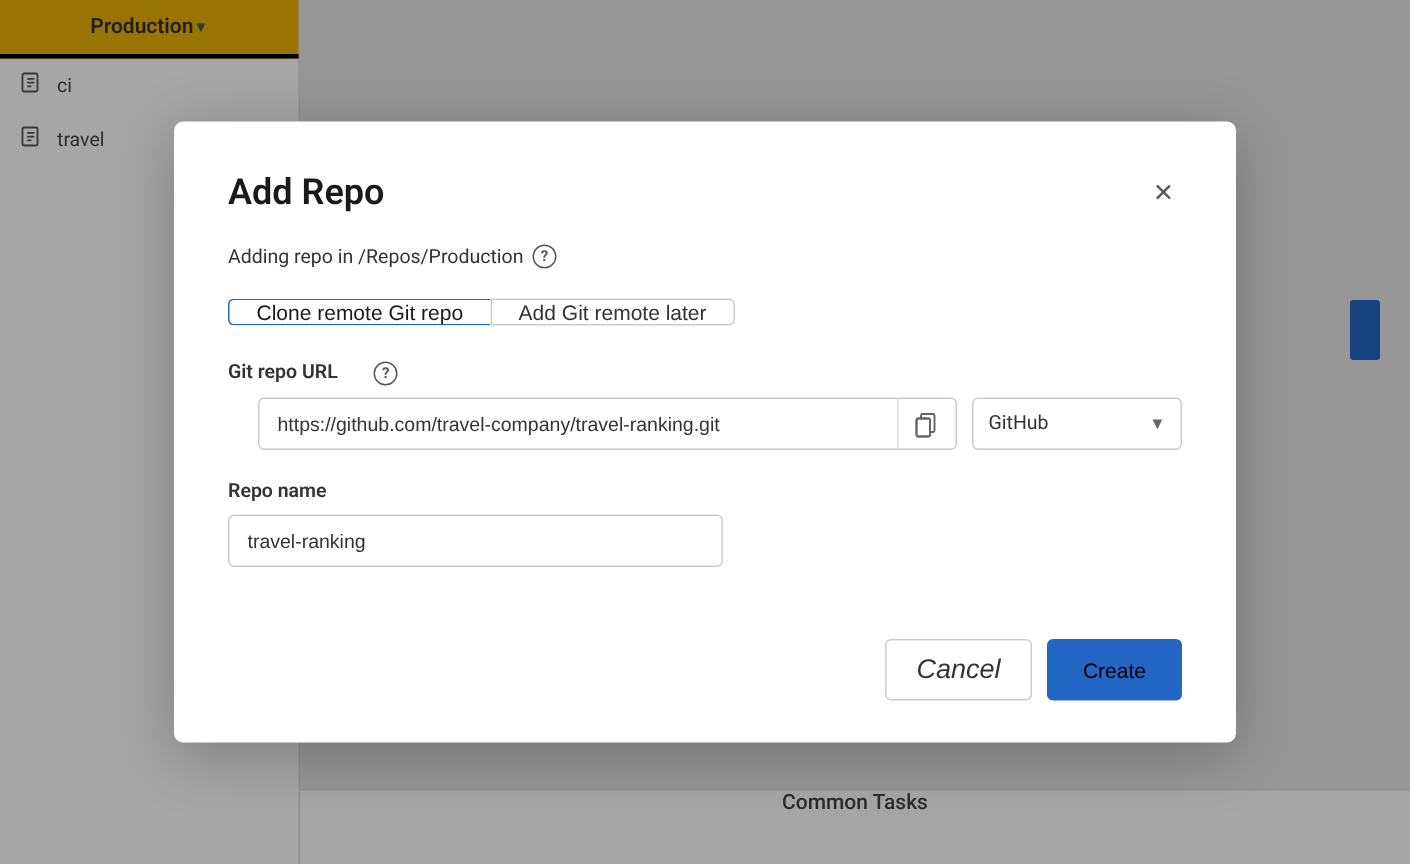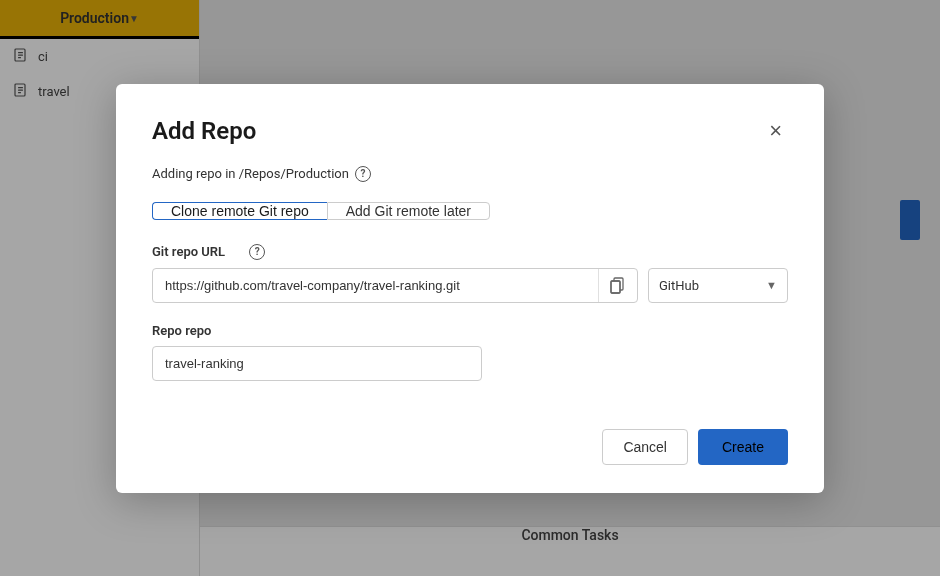--- a/index.html
+++ b/index.html
@@ -220,20 +220,21 @@
     }
 
     .url-input-wrapper {
       flex: 1;
       display: flex;
       align-items: center;
       border: 1.5px solid #ccc;
       border-radius: 4px;
       overflow: hidden;
       background: #fff;
+      margin-left: 20px;
     }
 
     .url-input {
       flex: 1;
       border: none;
       outline: none;
       padding: 9px 12px;
       font-size: 13px;
       color: #333;
       background: transparent;
@@ -292,23 +293,24 @@
       gap: 10px;
       margin-top: 32px;
       padding-top: 16px;
     }
 
     .btn-cancel {
       padding: 9px 20px;
       border: 1.5px solid #ccc;
       border-radius: 4px;
       background: #fff;
-      font-size: 14px;
-      color: #333;
-      cursor: pointer;
+      font-size: 18px;
+      color: #333;
+      cursor: pointer;
+      font-style: italic;
     }
 
     .btn-create {
       padding: 9px 24px;
       border: none;
       border-radius: 4px;
       background: #2366c4;
       color: #000000;
       font-size: 14px;
       font-weight: 500;
@@ -402,21 +404,21 @@
         </div>
         <div class="provider-select-wrapper">
           <span class="provider-select-text">GitHub</span>
           <span class="provider-chevron">▼</span>
         </div>
       </div>
     </div>
 
     <div class="field-group">
       <div class="field-label">
-        <span>Repo repo</span>
+        <span>Repo name</span>
       </div>
       <input class="repo-name-input" type="text" value="travel-ranking" style="">
     </div>
 
     <div class="modal-footer">
       <button class="btn-cancel">Cancel</button>
       <button class="btn-create">Create</button>
     </div>
 
   </div>

